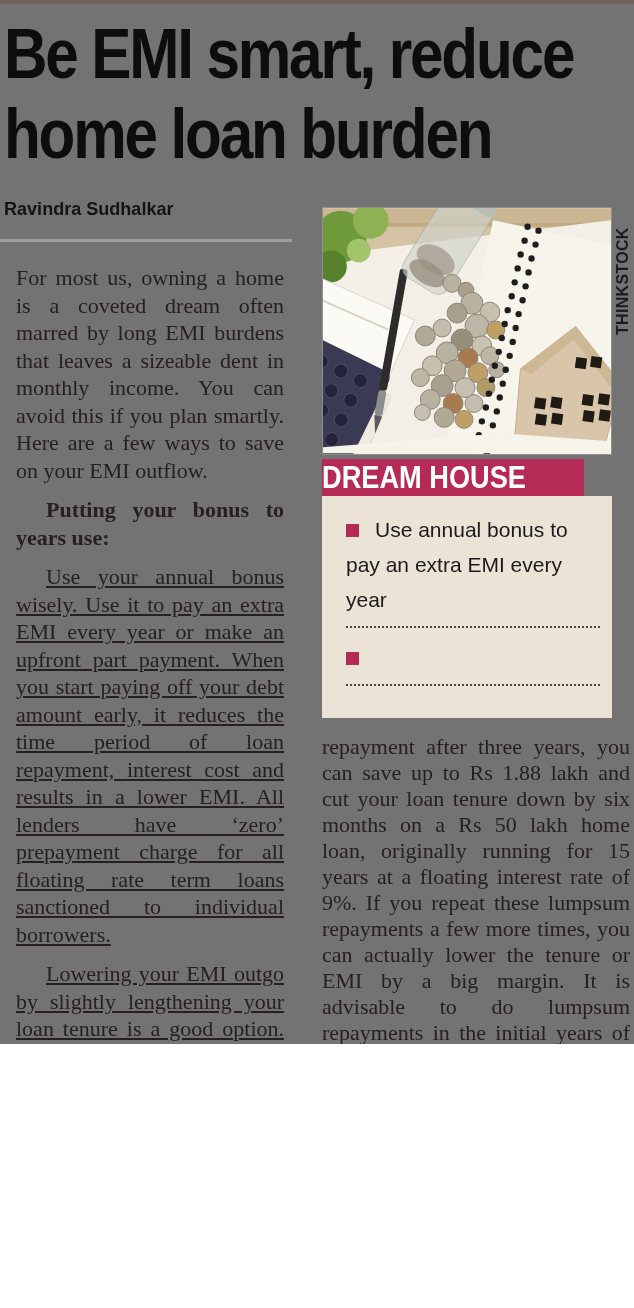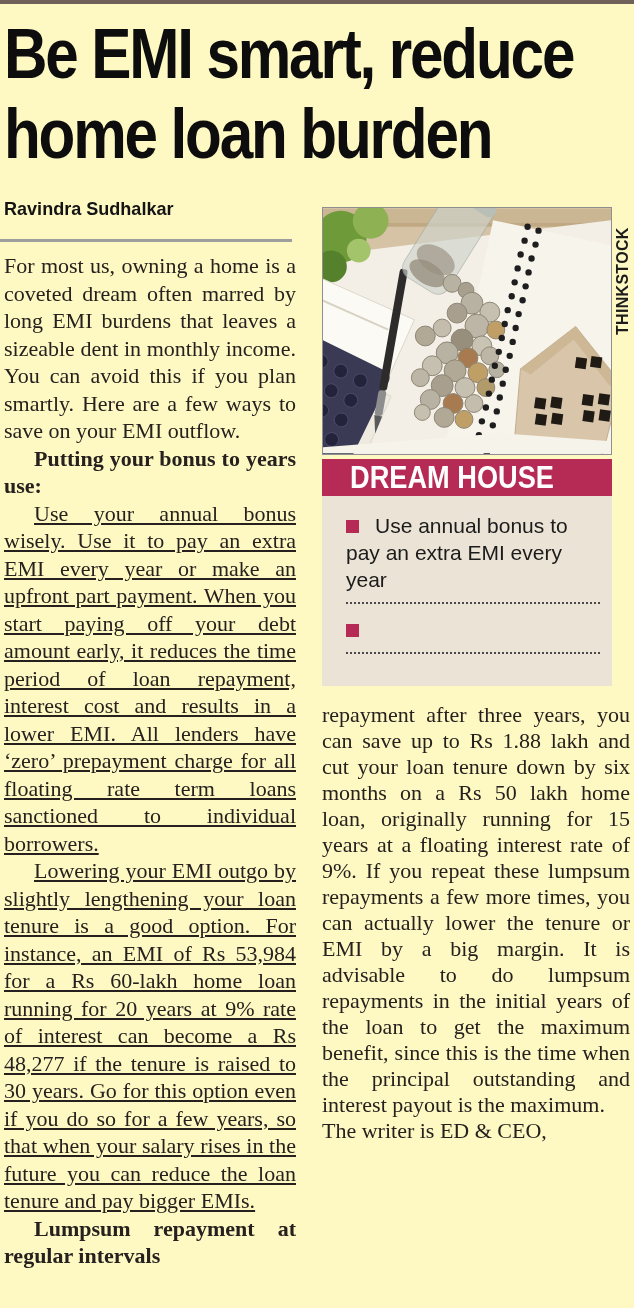--- a/index.html
+++ b/index.html
@@ -1,19 +1,19 @@
 <!DOCTYPE html>
 <html lang="en"><head>
 <meta charset="utf-8">
 <style>
   html,body{margin:0;padding:0;}
   .page{
     position:relative;
-    width:634px;height:1308px;
-    background:#fef9c3;
+    width:634px;height:1044px;
+    background:#737373;
     overflow:hidden;
     font-family:"Liberation Serif", serif;
     color:#26211e;
   }
   .top-rule{position:absolute;top:0;left:0;width:634px;height:4px;background:#70625a;}
   .headline{
     position:absolute;top:14px;left:4px;
     width:760px;
     font-family:"Liberation Sans", sans-serif;
     font-weight:bold;
@@ -34,55 +34,54 @@
   }
   .byline-rule{position:absolute;top:239px;left:0;width:292px;height:3px;background:#9e9e9e;}
 
   
   .col-left{
     position:absolute;top:252px;left:4px;width:292px;
     font-size:22px;line-height:27.5px;
     text-align:justify;
     hyphens:auto;-webkit-hyphens:auto;
   }
-  .col-left p{margin:0;}
+  .col-left p{margin:12px;}
   .para-indent{text-indent:30px;text-decoration:underline;}
   .run-head{font-weight:bold;text-indent:30px;}
 
   
   .col-right{position:absolute;top:207px;left:322px;width:312px;}
   .photo-frame{
     position:relative;width:288px;height:246px;
     border:1px solid #8f8f8f;background:#d6c3a5;overflow:hidden;
   }
   .photo-credit{
     position:absolute;top:335px;left:614px;
     font-family:"Liberation Sans", sans-serif;
     font-weight:bold;font-size:16px;letter-spacing:0.3px;color:#1c1c1c;
     transform:rotate(-90deg);transform-origin:0 0;
     white-space:nowrap;
   }
   .banner{
     margin-top:4px;width:262px;height:37px;
-    padding-left:28px;
     background:#b62a56;
     display:flex;align-items:flex-end;
   }
   .banner-title{
     font-family:"Liberation Sans", sans-serif;
     font-weight:bold;font-size:32px;color:#ffffff;
     transform:scaleX(0.85);transform-origin:0 0;
     white-space:nowrap;
   }
   .infobox{
     width:254px;
     background:#eae3d6;
     padding:16px 12px 20px 24px;
     font-family:"Liberation Sans", sans-serif;
-    font-size:21px;line-height:27px;color:#1b1b1b;
+    font-size:21px;line-height:35px;color:#1b1b1b;
   }
   .bullet-item{margin:0;}
   .bullet-item.bold{font-weight:bold;}
   .bullet-square{
     display:inline-block;width:13px;height:13px;
     background:#b62a56;margin-right:16px;
   }
   .dotted-sep{
     border:none;border-bottom:2px dotted #4a4a4a;
     margin:9px 0 12px 0;height:0;

